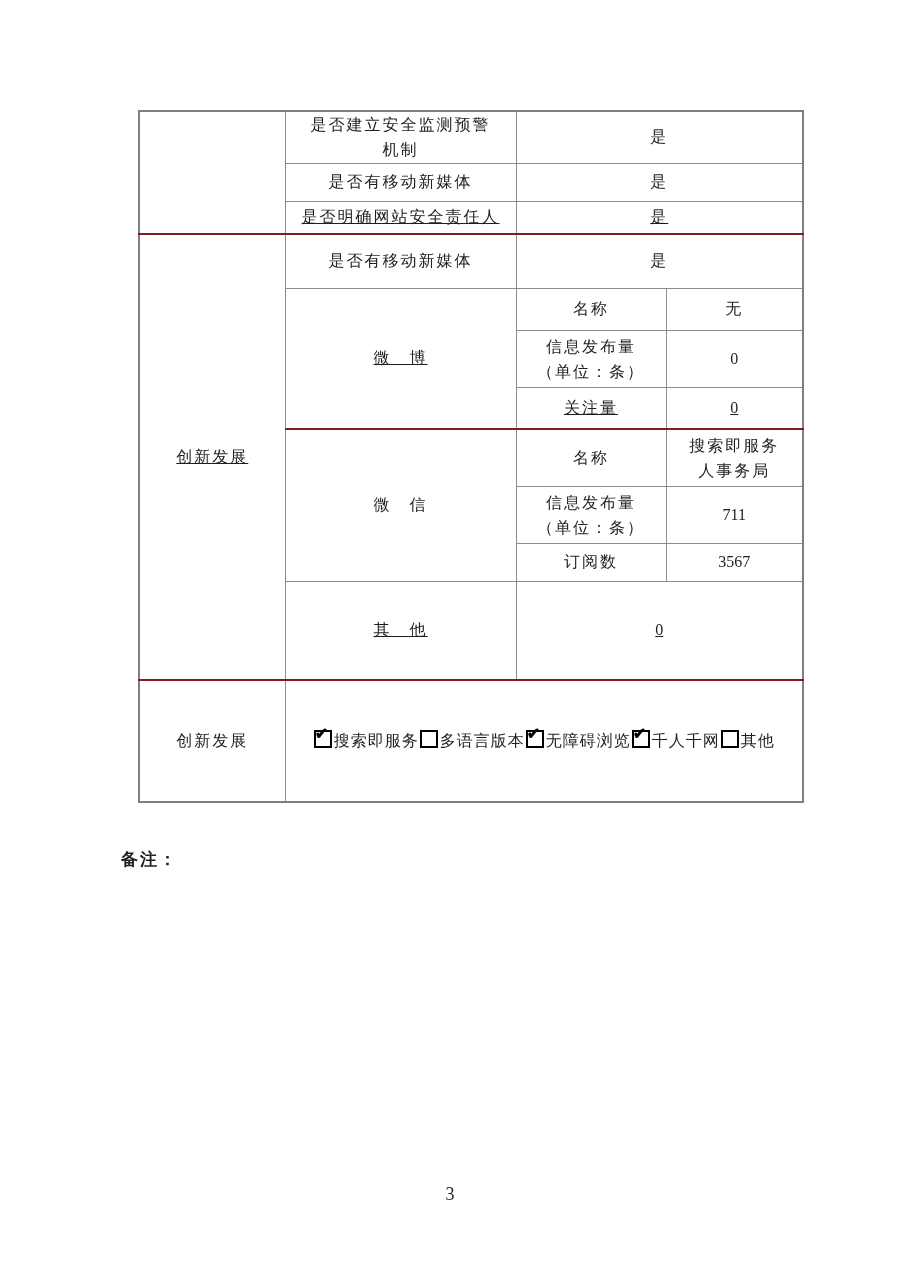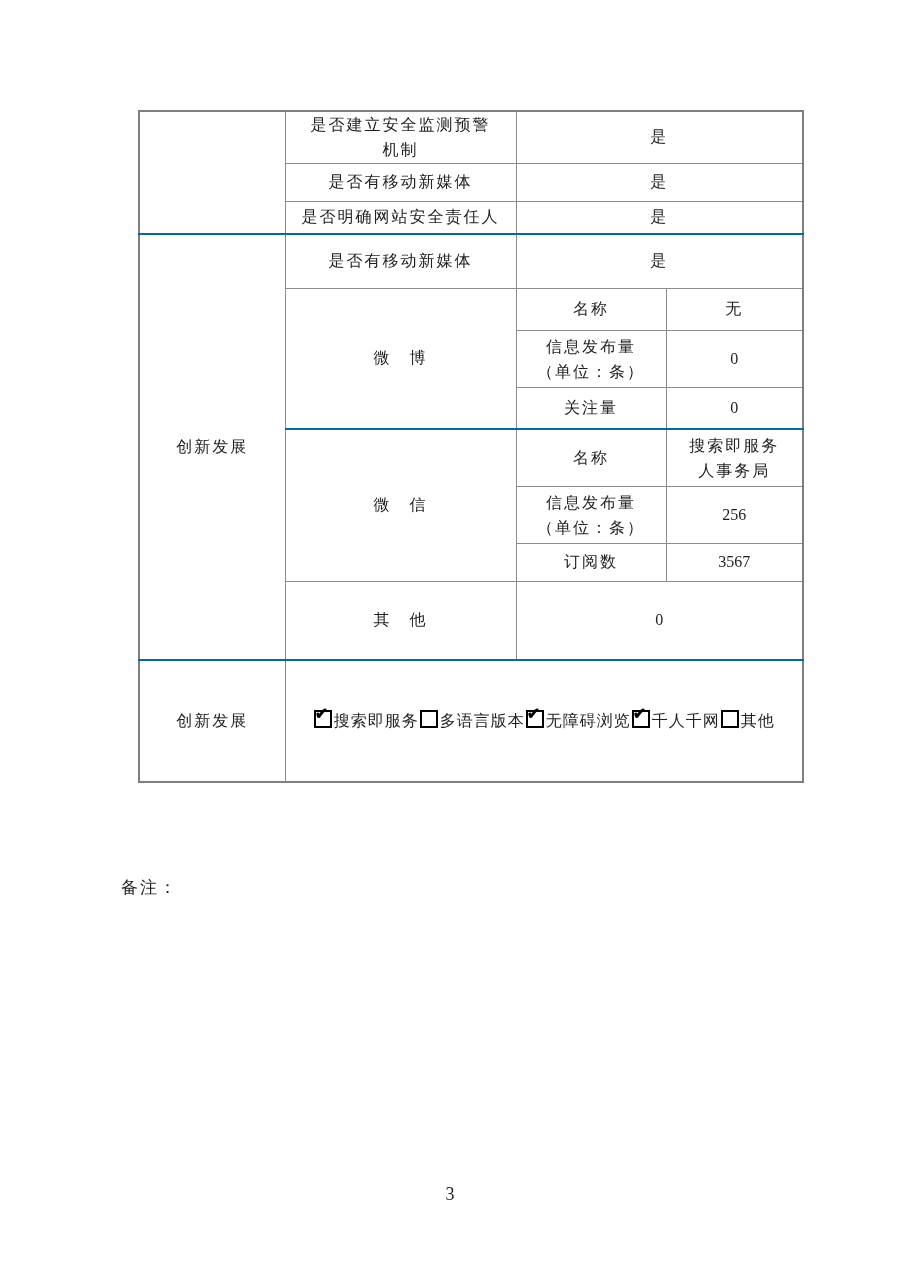--- a/index.html
+++ b/index.html
@@ -7,36 +7,36 @@
     width:900px;height:1272px;background:#ffffff;position:relative;
     font-family:"Liberation Serif","DejaVu Serif",serif;color:#1f1f1f;
   }
   .table-wrap{position:absolute;left:138px;top:110px;}
   table{border-collapse:collapse;table-layout:fixed;width:664px;border:2px solid #7f7f7f;}
   td{
     border:1px solid #8c8c8c;text-align:center;vertical-align:middle;
     font-size:16px;letter-spacing:2px;padding:0;line-height:26px;
   }
   .num{letter-spacing:0;}
-  .bb-dark{border-bottom:2px solid #0369a1;}
+  .bb-dark{border-bottom:2px solid #7f1d1d;text-decoration:underline;}
   .h52{height:52px}.h38{height:38px}.h33{height:33px}.h54{height:54px}
-  .h42{height:42px}.h57{height:57px}.h99{height:79px}.h153{height:122px}
+  .h42{height:42px}.h57{height:57px}.h99{height:99px}.h153{height:122px}
   .two-line div{line-height:25px;}
   .cb-line{letter-spacing:1px;white-space:nowrap;}
   .cb-item{white-space:nowrap;margin-top:37px;}
   .cb{
     display:inline-block;width:14px;height:14px;border:2px solid #000;
     vertical-align:-2px;position:relative;margin:0 2px 0 1px;background:#fff;
   }
   .cb[data-checked="true"]::after{
     content:"\2714";position:absolute;left:-1px;top:-6px;
     font-size:16px;font-weight:bold;color:#000;letter-spacing:0;line-height:16px;
   }
   .remark{
-    position:absolute;left:121px;top:876px;font-size:17px;font-weight:normal;letter-spacing:2px;text-align:center;
+    position:absolute;left:121px;top:848px;font-size:17px;font-weight:bold;letter-spacing:2px;text-align:center;
   }
   .pagenum{
     position:absolute;left:0;right:0;top:1184px;text-align:center;
     font-size:18px;letter-spacing:0;
   }
 </style>
 </head>
 <body>
 
 <div class="table-wrap">
@@ -93,21 +93,21 @@
     <td class="two-line">
       <div>搜索即服务</div>
       <div>人事务局</div>
     </td>
   </tr>
   <tr class="h57">
     <td class="two-line">
       <div>信息发布量</div>
       <div>（单位：条）</div>
     </td>
-    <td class="num">256</td>
+    <td class="num">711</td>
   </tr>
   <tr class="h38">
     <td>订阅数</td>
     <td class="num">3567</td>
   </tr>
   <tr class="h99">
     <td class="bb-dark">其　他</td>
     <td colspan="2" class="bb-dark num">0</td>
   </tr>
 

